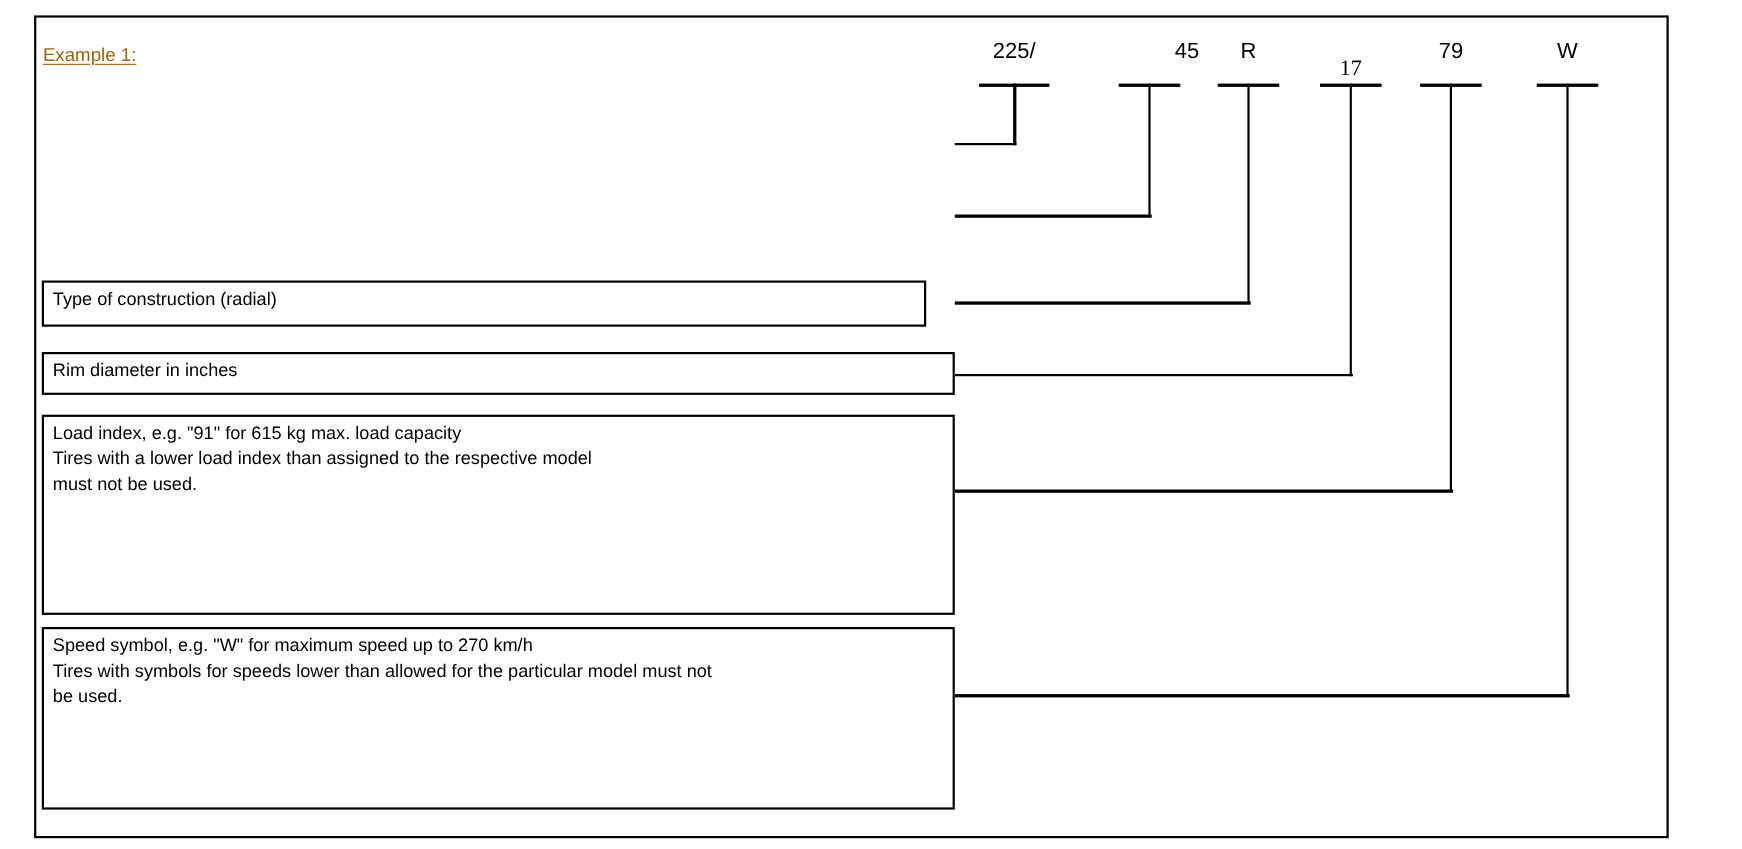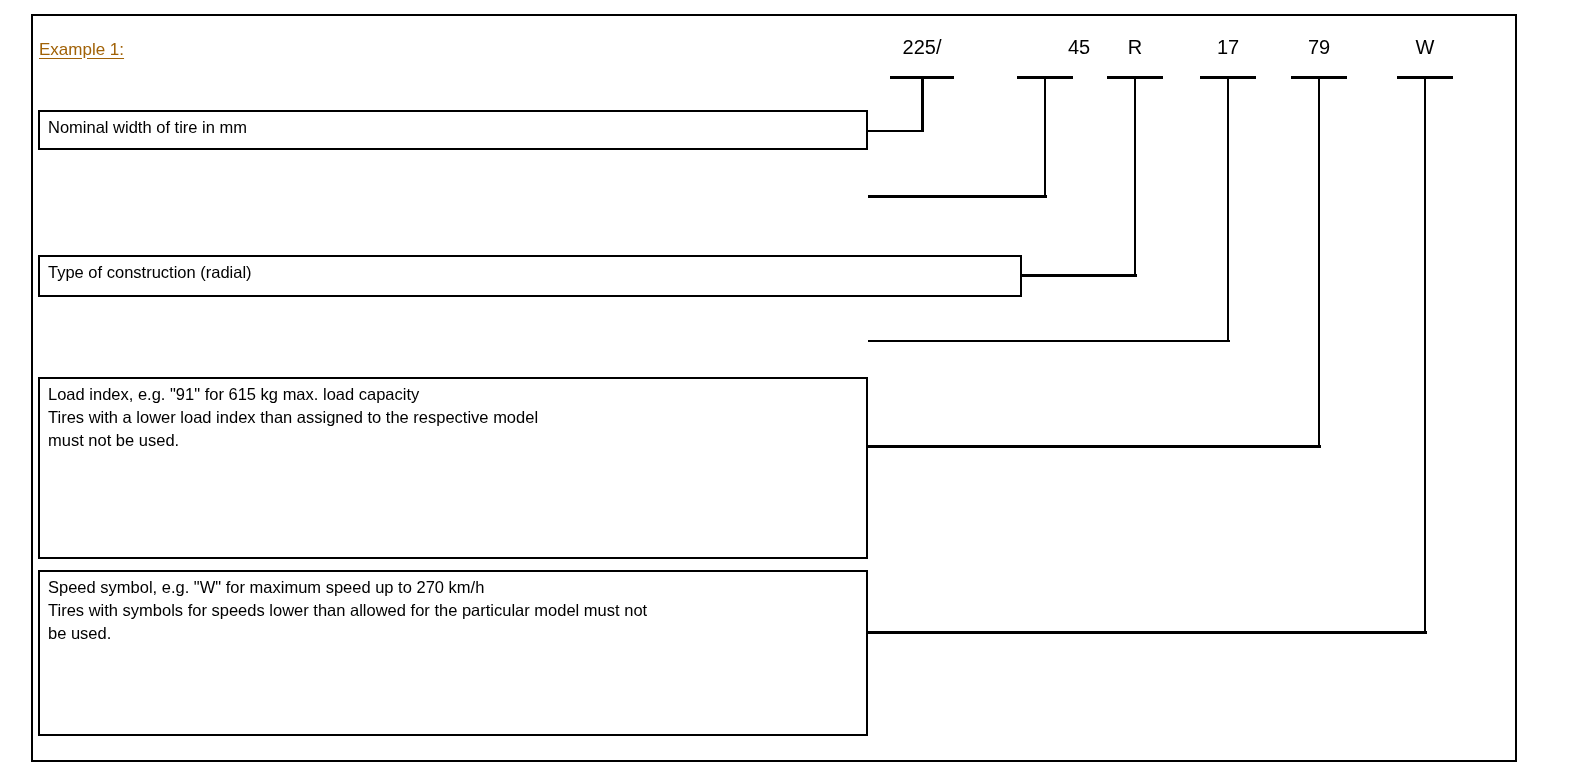--- a/index.html
+++ b/index.html
@@ -96,21 +96,21 @@
 
 <div id="canvas">
 
   <div class="outer-frame"></div>
 
   <div class="title">Example 1:</div>
 
   <div class="code-label" style="left:922px; top:36px;">225/</div>
   <div class="code-label" style="left:1045px; top:36px;margin-left:34px;">45</div>
   <div class="code-label" style="left:1135px; top:36px;">R</div>
-  <div class="code-label" style="left:1228px; top:36px;">17</div>
+  <div class="code-label" style="left:1228px; top:51px;font-family:Liberation Serif, serif;">17</div>
   <div class="code-label" style="left:1319px; top:36px;">79</div>
   <div class="code-label" style="left:1425px; top:36px;">W</div>
 
   <div class="code-bar" style="left:922px; top:76px; width:64px;"></div>
   <div class="code-bar" style="left:1045px; top:76px; width:56px;"></div>
   <div class="code-bar" style="left:1135px; top:76px; width:56px;"></div>
   <div class="code-bar" style="left:1228px; top:76px; width:56px;"></div>
   <div class="code-bar" style="left:1319px; top:76px; width:56px;"></div>
   <div class="code-bar" style="left:1425px; top:76px; width:56px;"></div>
 
@@ -121,29 +121,29 @@
   <div class="drop-line thin-v" style="left:1318px; top:76px; height:371px;"></div>
   <div class="drop-line thin-v" style="left:1424px; top:76px; height:557px;"></div>
 
   <div class="lead-line thin" style="left:868px; top:130px; width:56px;"></div>
   <div class="lead-line" style="left:868px; top:195px; width:179px;"></div>
   <div class="lead-line" style="left:868px; top:274px; width:269px;"></div>
   <div class="lead-line thin" style="left:868px; top:340px; width:362px;"></div>
   <div class="lead-line" style="left:868px; top:445px; width:453px;"></div>
   <div class="lead-line" style="left:868px; top:631px; width:559px;"></div>
 
-  <div class="desc-box" style="top:110px; width:830px; height:40px;">
-    <div class="desc-text">Nominal width of tire in mm</div>
-  </div>
 
 
-  <div class="desc-box" style="top:255px; width:984px; height:42px;">
+  <div class="desc-box" style="top:255px; width:804px; height:42px;">
     <div class="desc-text">Type of construction (radial)</div>
   </div>
 
+  <div class="desc-box" style="top:320px; width:830px; height:39px;">
+    <div class="desc-text">Rim diameter in inches</div>
+  </div>
 
   <div class="desc-box" style="top:377px; width:830px; height:182px;">
     <div class="desc-text">Load index, e.g. "91" for 615 kg max. load capacity
 Tires with a lower load index than assigned to the respective model
 must not be used.</div>
   </div>
 
   <div class="desc-box" style="top:570px; width:830px; height:166px;">
     <div class="desc-text">Speed symbol, e.g. "W" for maximum speed up to 270 km/h
 Tires with symbols for speeds lower than allowed for the particular model must not

